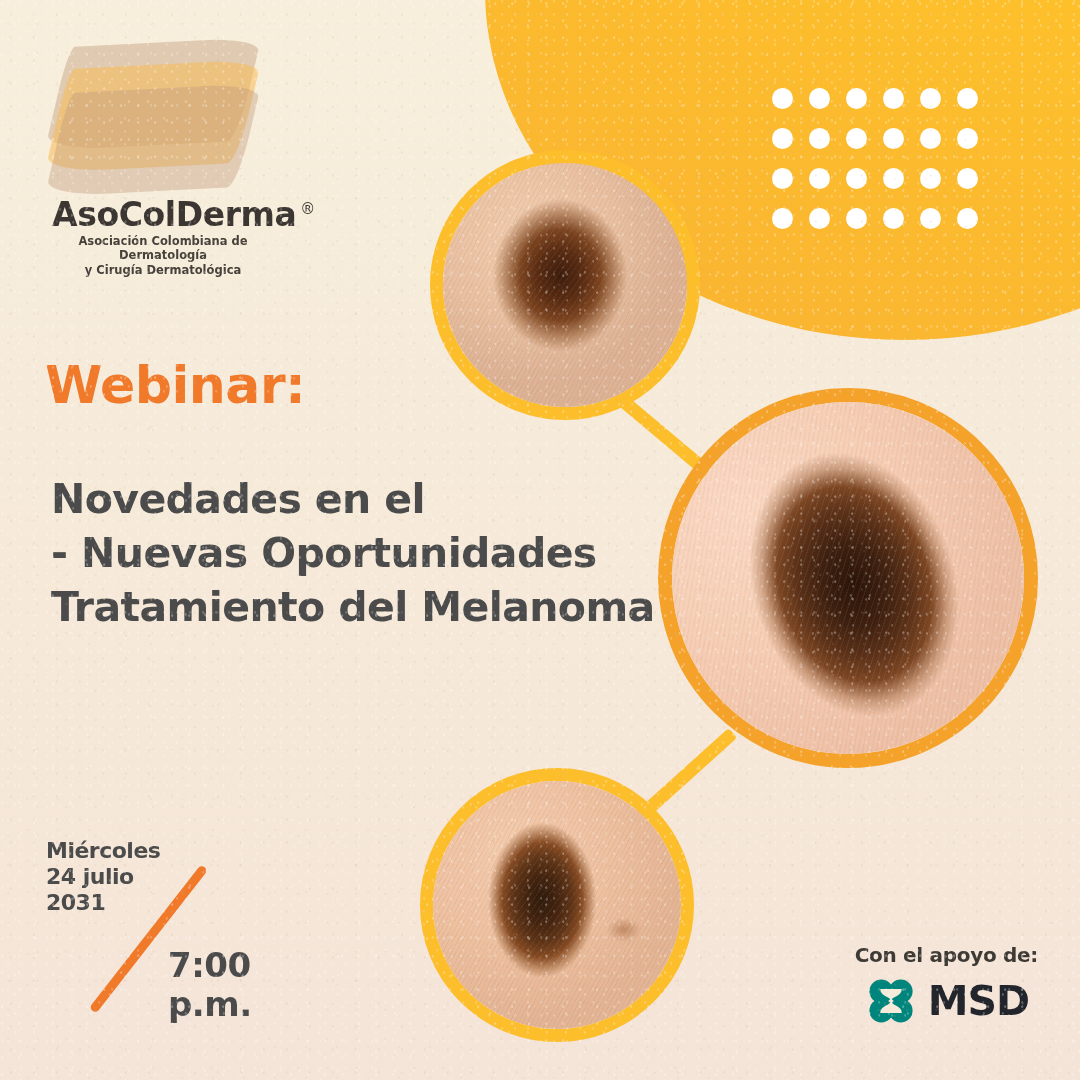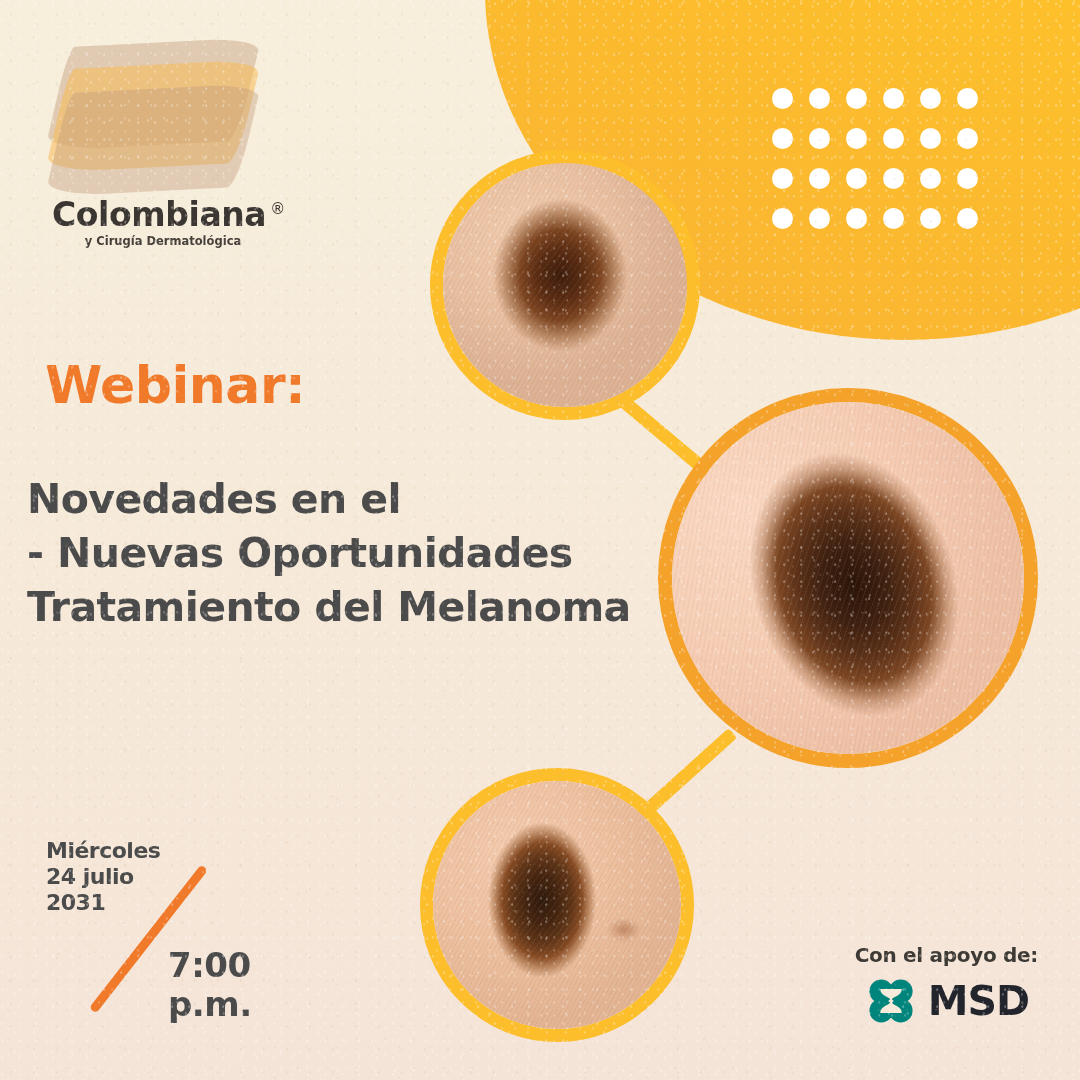--- a/index.html
+++ b/index.html
@@ -136,21 +136,21 @@
     left: 27px;
     top: 472px;
     width: 640px;
     font-size: 41px;
     font-weight: bold;
     color: #4b4b4b;
     line-height: 1.32;
     letter-spacing: -.6px;
     z-index: 20;
   }
-  .headline span { display: block; }
+  .headline span { display: block; margin-left: 24px; }
 
   
   .datetime {
     position: absolute;
     left: 30px;
     top: 838px;
     width: 290px;
     height: 205px;
     z-index: 20;
   }
@@ -342,22 +342,23 @@
       <div class="skin c"></div>
     </div>
   </div>
 
   <div class="logo-block">
     <div class="logo-mark">
       <div class="layer l1"></div>
       <div class="layer l2"></div>
       <div class="layer l3"></div>
     </div>
-    <div class="logo-name"><span>Colombiana</span><sup>®</sup></div>
+    <div class="logo-name"><span>AsoColDerma</span><sup>®</sup></div>
     <div class="logo-sub">
+      <div>Asociación Colombiana de Dermatología</div>
       <div>y Cirugía Dermatológica</div>
     </div>
   </div>
 
   <div class="webinar">Webinar:</div>
   <div class="headline">
     <span>Novedades en el</span>
     <span>- Nuevas Oportunidades</span>
     <span>Tratamiento del Melanoma</span>
   </div>

